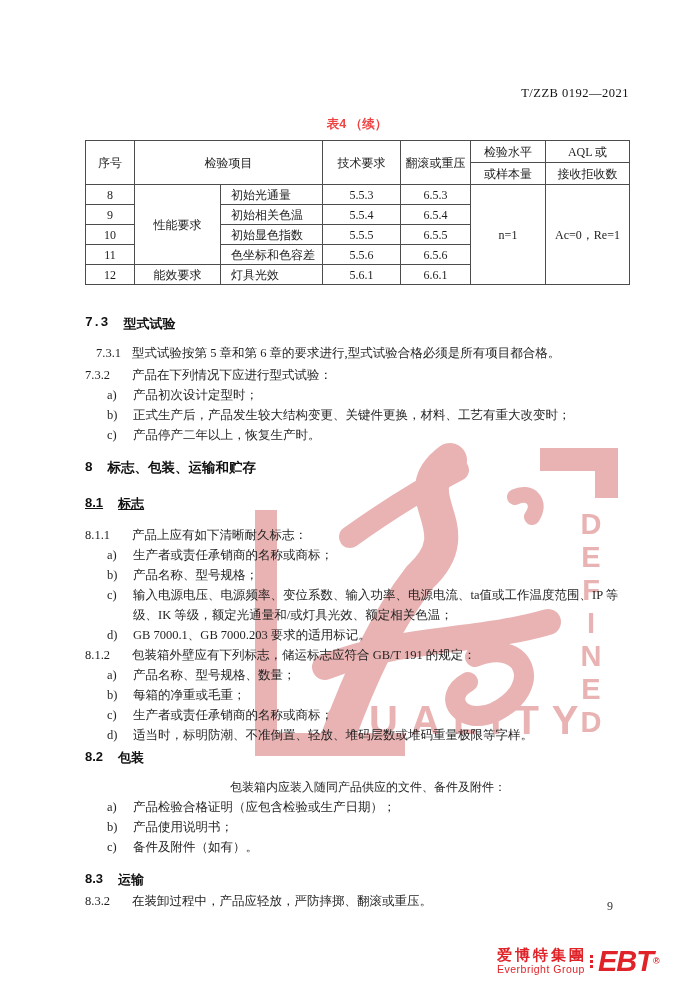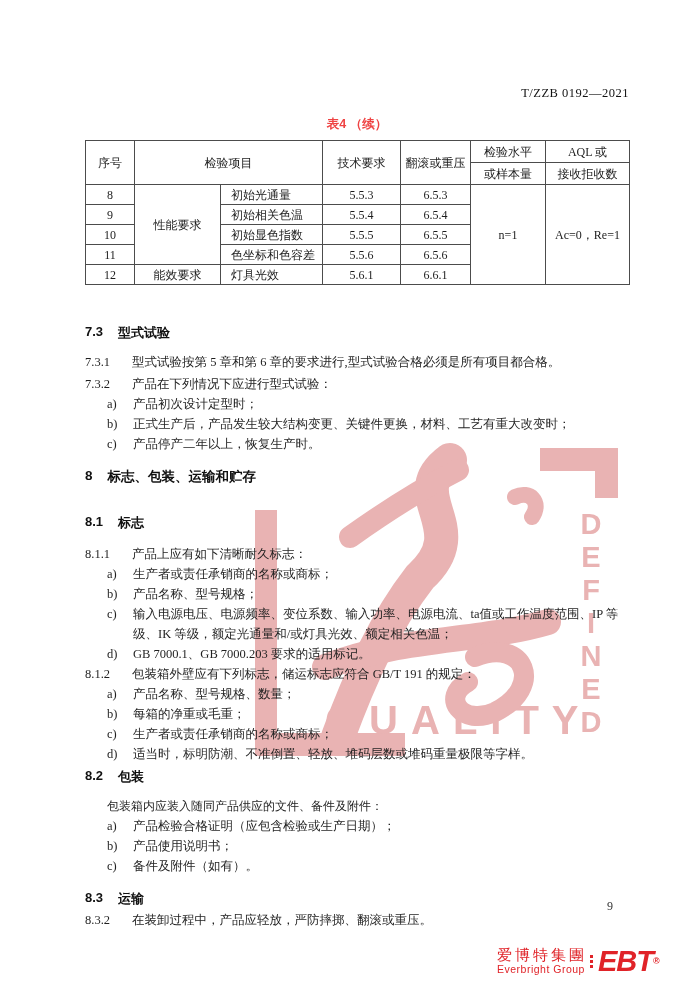--- a/index.html
+++ b/index.html
@@ -65,38 +65,38 @@
   .li .txt{flex:1;}
   .indent-para{margin-left:22px;font-size:12px;line-height:20px;}
   
   .page-number{position:absolute;left:607px;top:899px;font-size:12px;color:#333;z-index:1;}
   .logo{
     position:absolute;left:497px;top:947px;z-index:1;
     display:flex;align-items:center;
   }
   .logo-cn{
     font-family:"Liberation Serif","DejaVu Serif",serif;
-    font-weight:normal;font-size:15px;letter-spacing:3px;color:#e02328;line-height:16px;
+    font-weight:bold;font-size:15px;letter-spacing:3px;color:#e02328;line-height:16px;
     white-space:nowrap;
   }
   .logo-en{
     font-family:"Liberation Sans","DejaVu Sans",sans-serif;
     font-size:10.5px;letter-spacing:.5px;color:#e02328;line-height:12px;
     white-space:nowrap;
   }
   .logo-dots{display:flex;flex-direction:column;gap:2px;margin:0 5px 0 3px;}
   .logo-dots span{width:3px;height:3px;background:#e02328;display:block;}
   .logo-abbr{
     font-family:"Liberation Sans","DejaVu Sans",sans-serif;
     font-style:italic;font-weight:900;font-size:29px;color:#e02328;
     letter-spacing:-1px;line-height:28px;text-align:right;
   }
   .logo-reg{font-size:9px;vertical-align:top;font-style:normal;font-weight:bold;color:#e02328;}
-  .mt26{margin-top:39px;} .mt10{margin-top:10px;} .mt2{margin-top:2px;}
-  .mt14{margin-top:14px;} .mt18{margin-top:28px;} .mt9{margin-top:12px;} .mt12{margin-top:4px;} .mt8{margin-top:8px;}
+  .mt26{margin-top:30px;font-family:Liberation Mono, monospace;} .mt10{margin-top:10px;text-align:center;} .mt2{margin-top:2px;}
+  .mt14{margin-top:14px;} .mt18{margin-top:18px;text-decoration:underline;} .mt9{margin-top:12px;} .mt12{margin-top:4px;} .mt8{margin-top:8px;}
 </style>
 </head>
 <body>
 
 <div class="page">
 
   <div class="wm">
 
     <div class="wm-bar" style="left:455px;top:362px;width:78px;height:23px;"></div>
     <div class="wm-bar" style="left:510px;top:362px;width:23px;height:50px;"></div>

